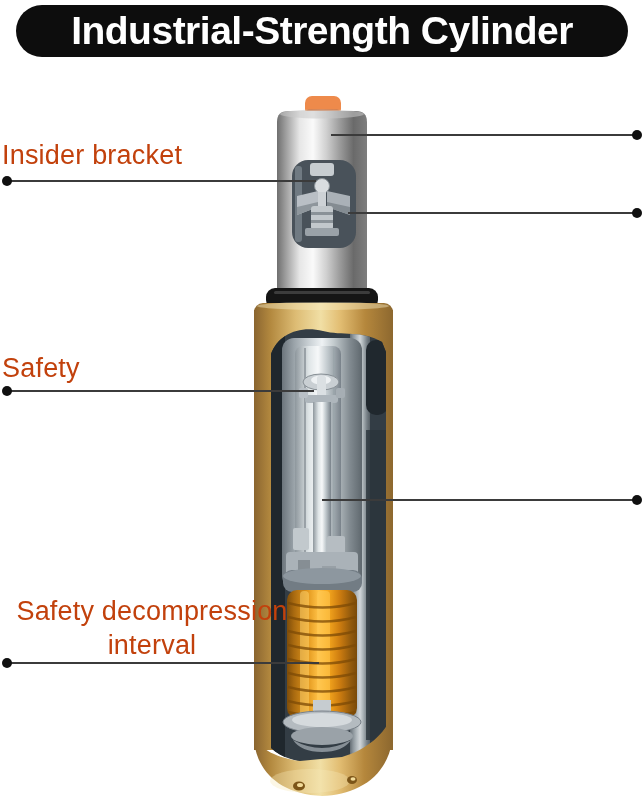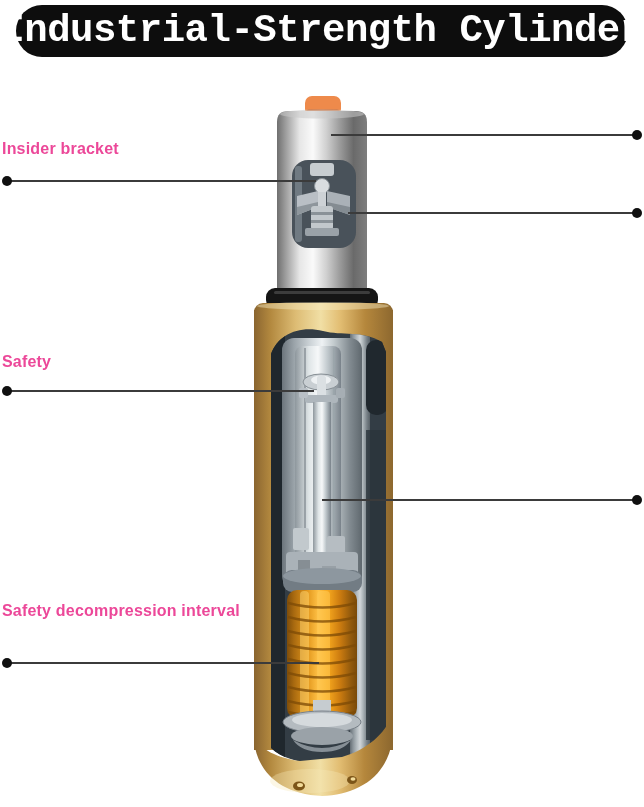--- a/index.html
+++ b/index.html
@@ -4,52 +4,52 @@
 <style>
   html,body{margin:0;padding:0;background:#ffffff;}
   .page{
     position:relative;width:644px;height:807px;background:#ffffff;overflow:hidden;
     font-family:"Liberation Sans", sans-serif;
   }
   
   .banner{
     position:absolute;left:16px;top:5px;width:612px;height:52px;
     background:#0d0d0d;border-radius:27px;
-    display:flex;align-items:center;justify-content:center;font-family:Liberation Mono, monospace;
+    display:flex;align-items:center;justify-content:center;
   }
   .banner span{
     color:#ffffff;font-size:39px;font-weight:800;letter-spacing:-0.5px;white-space:nowrap;
   }
   
   .art{position:absolute;left:0;top:0;z-index:1;}
   
   .callout{position:absolute;left:0;top:0;width:0;height:0;z-index:3;}
   .lbl{
-    position:absolute;color:#ec4899;font-size:16px;font-weight:700;
+    position:absolute;color:#c2410c;font-size:27px;font-weight:400;
     white-space:nowrap;letter-spacing:0.2px;
   }
   .lbl.wrap{white-space:normal;line-height:34px;}
   .line{position:absolute;height:1.5px;background:#3b3b3b;}
   .dot{position:absolute;width:10px;height:10px;border-radius:50%;background:#101010;}
   .co1 .line{left:331px;top:134px;width:306px;}
   .co1 .dot{left:632px;top:130px;}
 
   .co2 .lbl{top:140px;left:2px;}
   .co2 .line{left:7px;top:180px;width:309px;}
   .co2 .dot{left:2px;top:176px;}
   .co3 .line{left:348px;top:212px;width:289px;}
   .co3 .dot{left:632px;top:208px;}
 
   .co4 .lbl{top:353px;left:2px;}
   .co4 .line{left:7px;top:390px;width:307px;}
   .co4 .dot{left:2px;top:386px;}
   .co5 .line{left:322px;top:499px;width:315px;}
   .co5 .dot{left:632px;top:495px;}
 
-  .co6 .lbl{top:594px;left:2px;width:300px;}
+  .co6 .lbl{top:594px;left:2px;width:300px;text-align:center;}
   .co6 .line{left:7px;top:662px;width:312px;}
   .co6 .dot{left:2px;top:658px;}
 </style>
 </head>
 <body>
 
 <div class="page">
 
   <div class="banner">
     <span>Industrial-Strength Cylinder</span>

